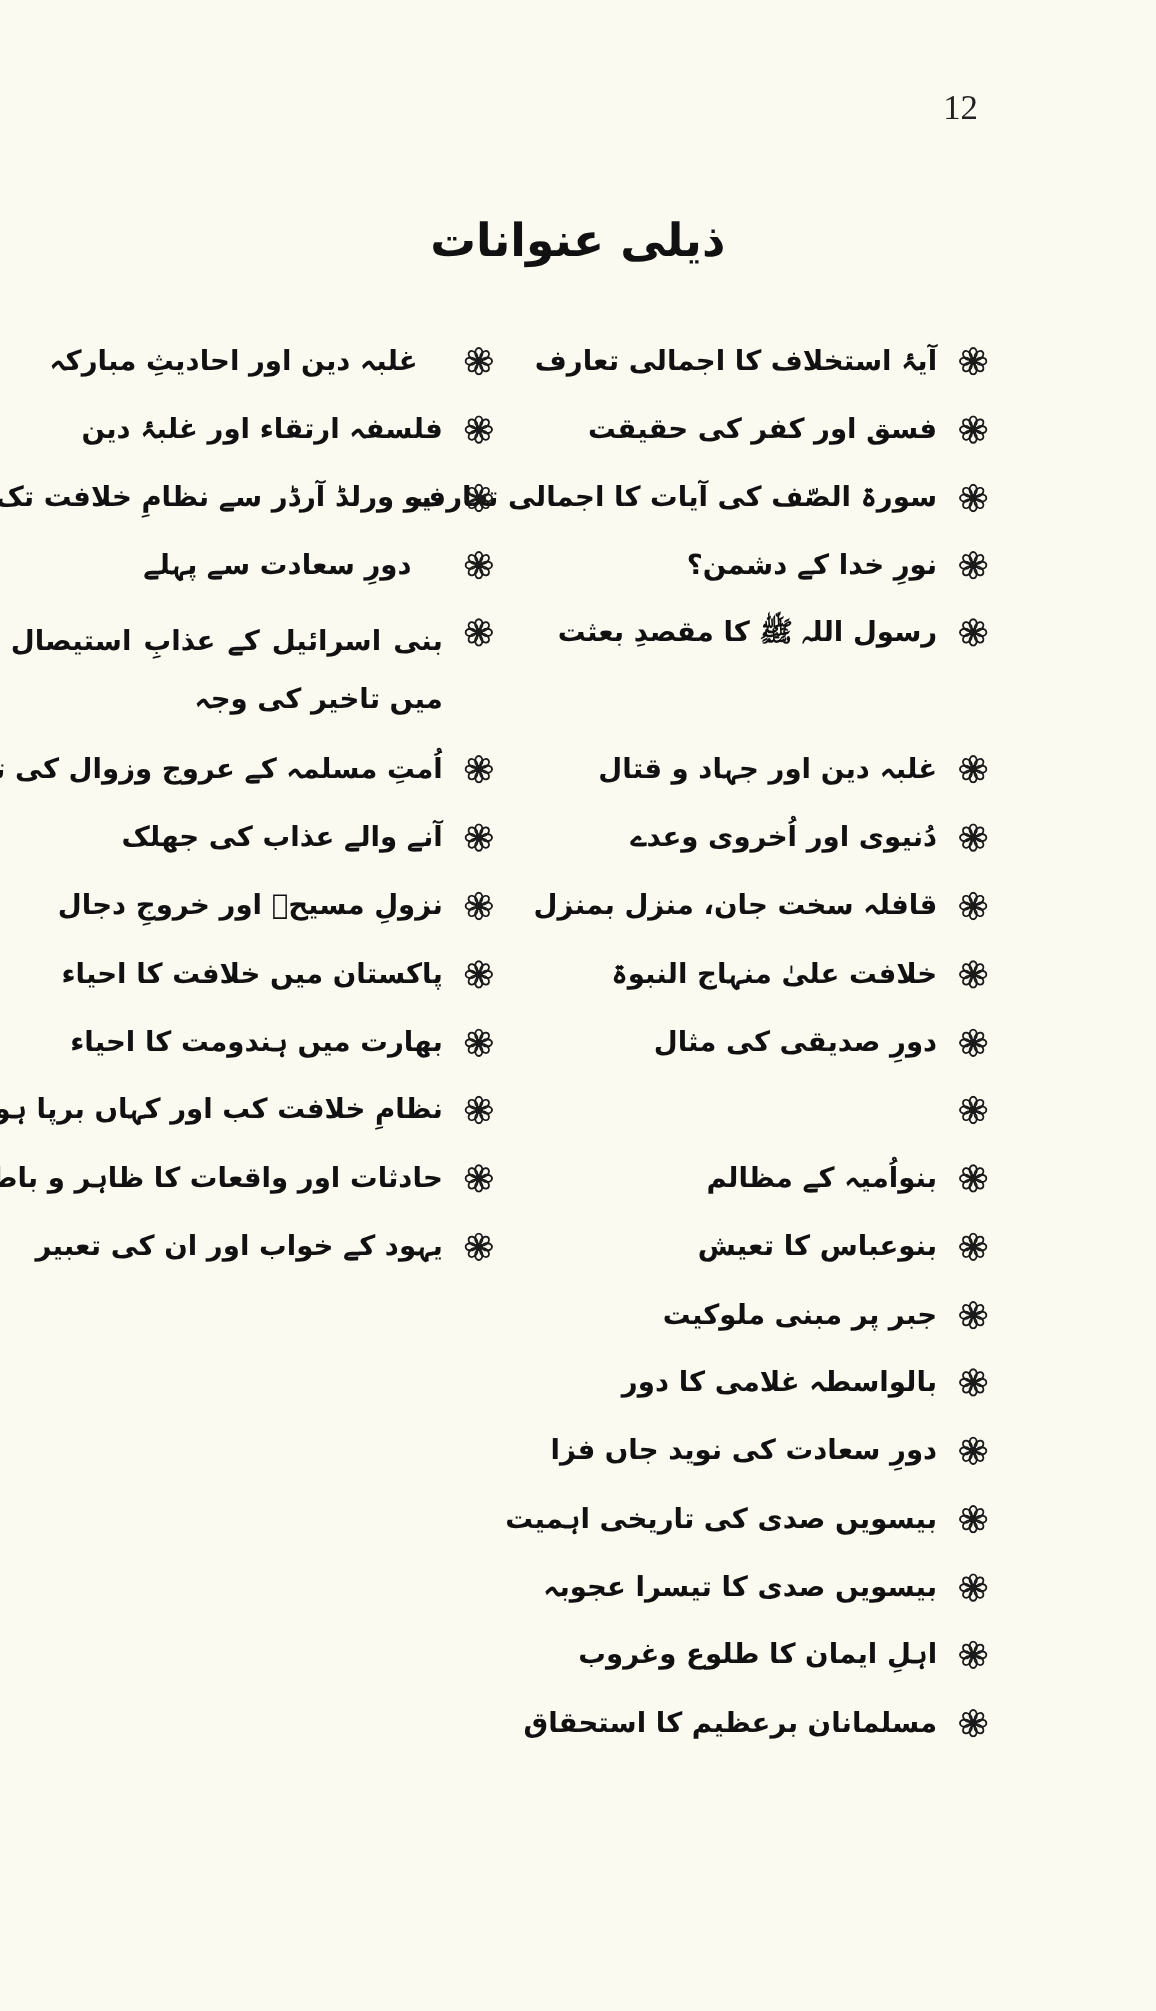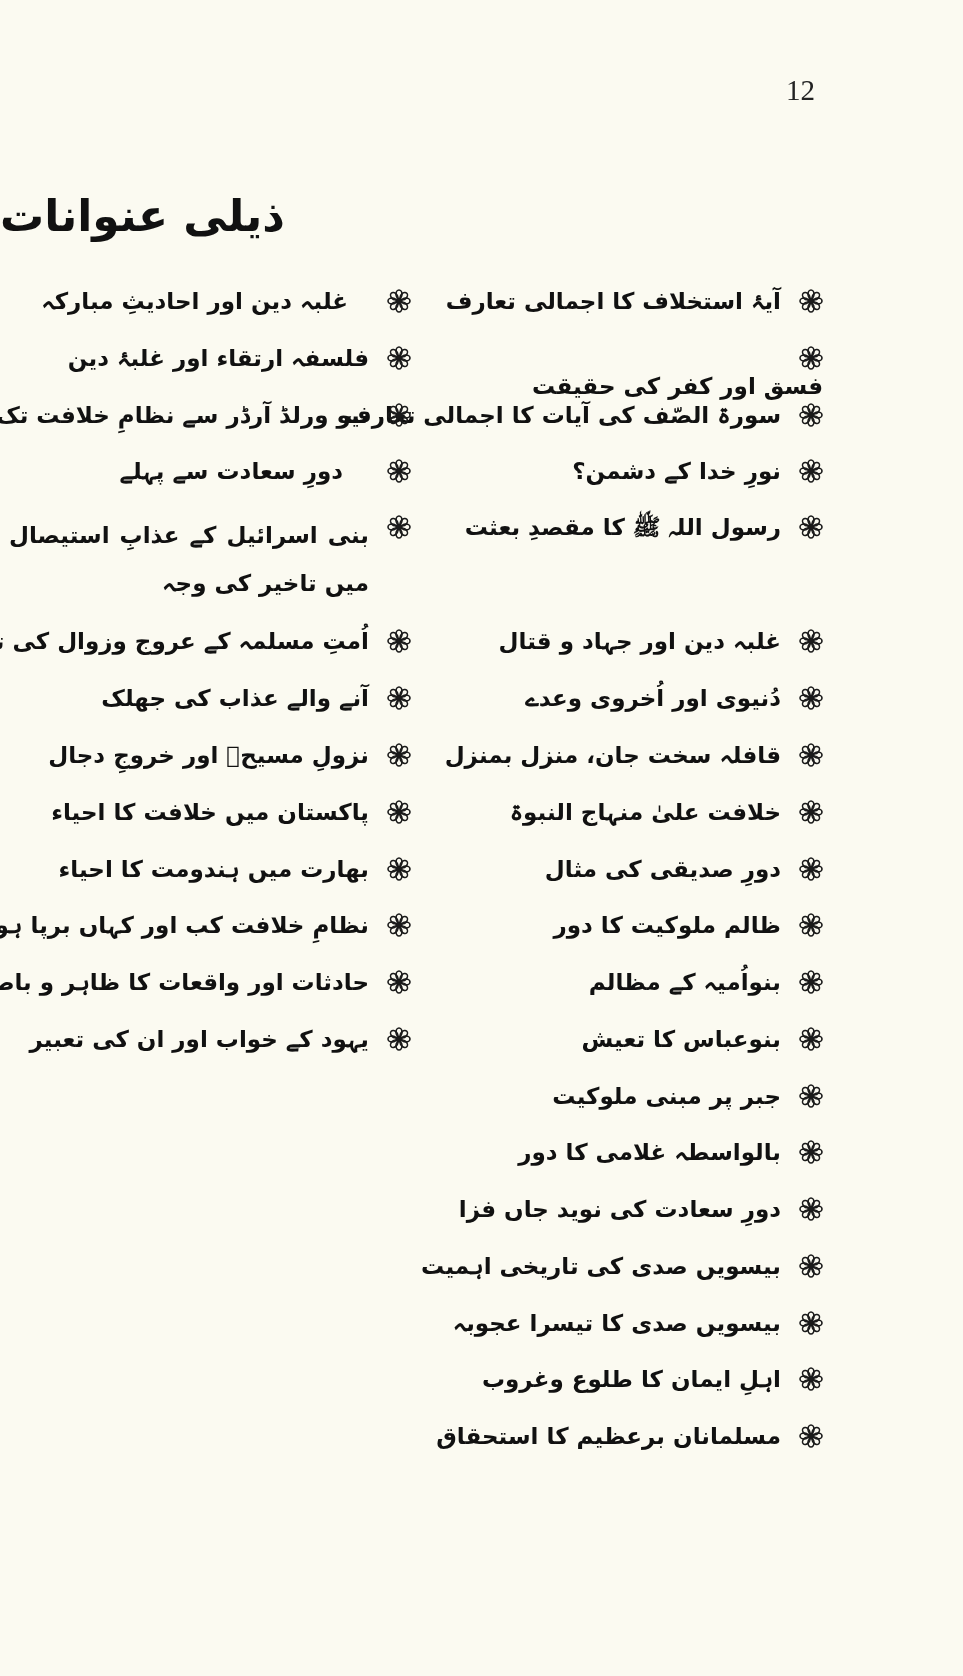--- a/index.html
+++ b/index.html
@@ -21,28 +21,27 @@
     top: 74px;
     font-family: "Liberation Serif", serif;
     font-size: 29px;
     color: #222;
   }
   .heading {
     position: absolute;
     left: 0;
     width: 963px;
     top: 178px;
-    text-align: left;
+    text-align: center;
     font-family: "DejaVu Sans", sans-serif;
     font-weight: bold;
-    font-size: 44px;
+    font-size: 38px;
     direction: rtl;
     color: #111;
     letter-spacing: 2px;
-    margin-top: 12px;
   }
   .col {
     position: absolute;
     direction: rtl;
   }
   .col.right { right: 140px; width: 390px; top: 285px; }
   .col.left  { right: 552px; width: 400px; top: 285px; }
   .item {
     position: absolute;
     right: 0;
@@ -94,21 +93,21 @@
           <ellipse cx="12" cy="5.2" rx="3" ry="4.2" transform="rotate(180 12 12)"></ellipse>
           <ellipse cx="12" cy="5.2" rx="3" ry="4.2" transform="rotate(225 12 12)"></ellipse>
           <ellipse cx="12" cy="5.2" rx="3" ry="4.2" transform="rotate(270 12 12)"></ellipse>
           <ellipse cx="12" cy="5.2" rx="3" ry="4.2" transform="rotate(315 12 12)"></ellipse>
         </g>
         <circle cx="12" cy="12" r="3" fill="#1a1a1a"></circle>
       </svg>
     </span>
     <span class="label">آیۂ استخلاف کا اجمالی تعارف</span>
   </div>
-      <div class="item" style="top: 57px; flex-direction: column;">
+      <div class="item" style="top: 57px;">
     <span class="bullet">
       <svg viewBox="0 0 24 24">
         <g fill="none" stroke="#1a1a1a" stroke-width="1.6">
           <ellipse cx="12" cy="5.2" rx="3" ry="4.2"></ellipse>
           <ellipse cx="12" cy="5.2" rx="3" ry="4.2" transform="rotate(45 12 12)"></ellipse>
           <ellipse cx="12" cy="5.2" rx="3" ry="4.2" transform="rotate(90 12 12)"></ellipse>
           <ellipse cx="12" cy="5.2" rx="3" ry="4.2" transform="rotate(135 12 12)"></ellipse>
           <ellipse cx="12" cy="5.2" rx="3" ry="4.2" transform="rotate(180 12 12)"></ellipse>
           <ellipse cx="12" cy="5.2" rx="3" ry="4.2" transform="rotate(225 12 12)"></ellipse>
           <ellipse cx="12" cy="5.2" rx="3" ry="4.2" transform="rotate(270 12 12)"></ellipse>
@@ -272,21 +271,20 @@
           <ellipse cx="12" cy="5.2" rx="3" ry="4.2" transform="rotate(90 12 12)"></ellipse>
           <ellipse cx="12" cy="5.2" rx="3" ry="4.2" transform="rotate(135 12 12)"></ellipse>
           <ellipse cx="12" cy="5.2" rx="3" ry="4.2" transform="rotate(180 12 12)"></ellipse>
           <ellipse cx="12" cy="5.2" rx="3" ry="4.2" transform="rotate(225 12 12)"></ellipse>
           <ellipse cx="12" cy="5.2" rx="3" ry="4.2" transform="rotate(270 12 12)"></ellipse>
           <ellipse cx="12" cy="5.2" rx="3" ry="4.2" transform="rotate(315 12 12)"></ellipse>
         </g>
         <circle cx="12" cy="12" r="3" fill="#1a1a1a"></circle>
       </svg>
     </span>
-    <span class="label">ظالم ملوکیت کا دور</span>
   </div>
       <div class="item" style="top: 681px;">
     <span class="bullet">
       <svg viewBox="0 0 24 24">
         <g fill="none" stroke="#1a1a1a" stroke-width="1.6">
           <ellipse cx="12" cy="5.2" rx="3" ry="4.2"></ellipse>
           <ellipse cx="12" cy="5.2" rx="3" ry="4.2" transform="rotate(45 12 12)"></ellipse>
           <ellipse cx="12" cy="5.2" rx="3" ry="4.2" transform="rotate(90 12 12)"></ellipse>
           <ellipse cx="12" cy="5.2" rx="3" ry="4.2" transform="rotate(135 12 12)"></ellipse>
           <ellipse cx="12" cy="5.2" rx="3" ry="4.2" transform="rotate(180 12 12)"></ellipse>

